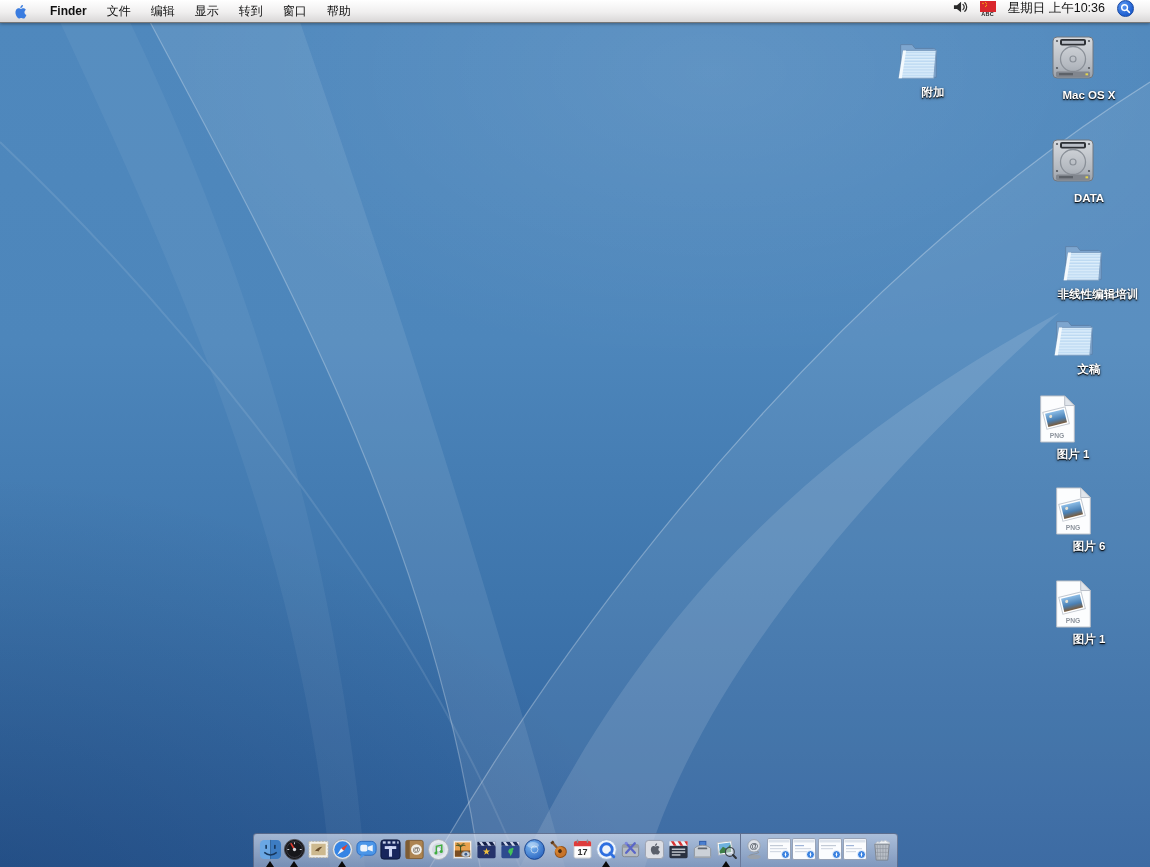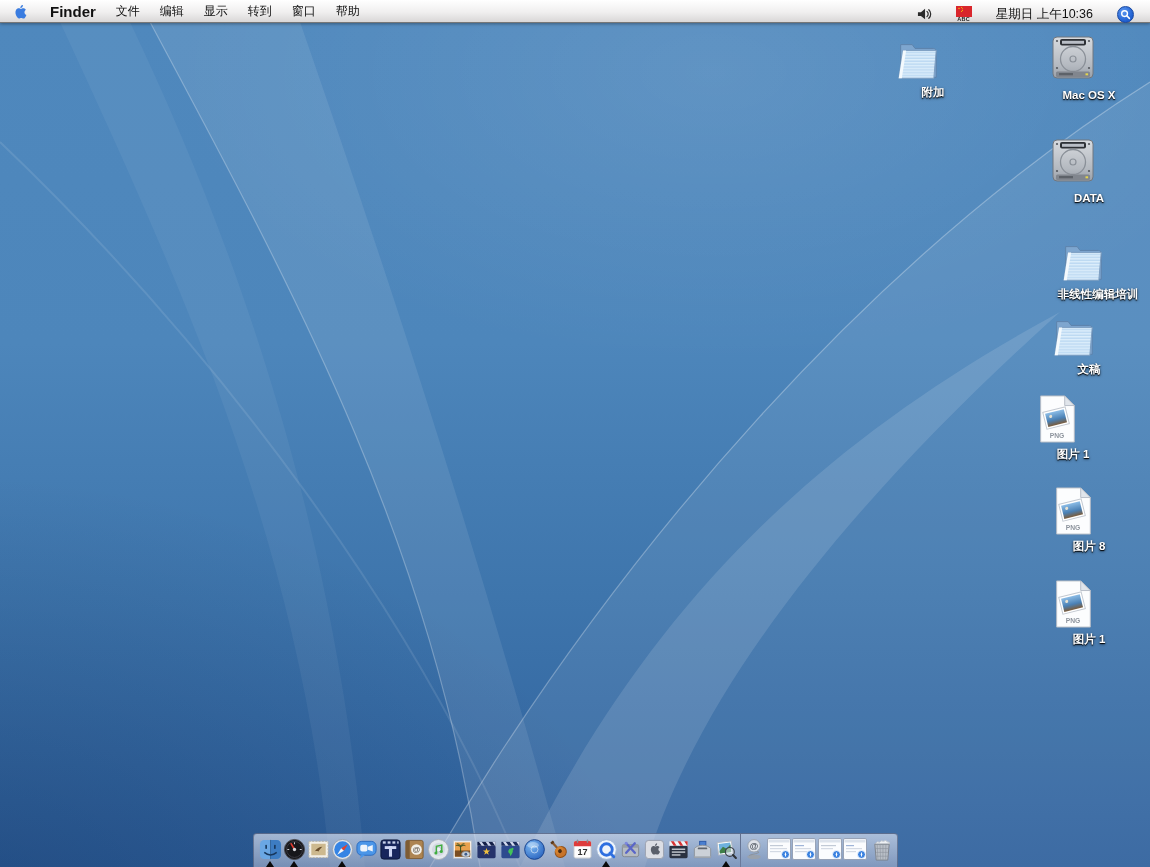--- a/index.html
+++ b/index.html
@@ -24,23 +24,23 @@
   .menubar{
     position:absolute;left:0;top:0;width:1150px;height:22px;
     background:linear-gradient(#ffffff,#f0efef 55%,#d9d7d7);
     border-bottom:1px solid #777;
     box-shadow:0 1px 3px rgba(0,0,0,.35);
     display:flex;align-items:center;
     font-size:12px;color:#111;z-index:50;
   }
   .mb-left{display:flex;align-items:center;gap:20px;padding-left:12px;}
   .apple{width:16px;height:17px;display:flex;align-items:center;margin-right:2px;}
-  .appname{font-weight:bold;font-size:15px;}
+  .appname{font-weight:bold;font-size:12px;}
   .mi{cursor:default;}
-  .mb-right{position:absolute;right:16px;top:0;height:28px;display:flex;align-items:center;gap:24px;}
+  .mb-right{position:absolute;right:16px;top:0;height:28px;display:flex;align-items:flex-start;gap:12px;}
   .flagstack{display:flex;flex-direction:column;align-items:center;line-height:1;margin-top:1px;}
   .flag-abc{font-size:5.5px;font-weight:bold;color:#222;letter-spacing:.3px;margin-top:0px;}
   .clock{font-size:12.5px;color:#111;white-space:nowrap;}
   .spot{width:17px;height:17px;border-radius:50%;
     background:radial-gradient(circle at 35% 30%, #5b97f2, #1f5fd0 70%);
     display:flex;align-items:center;justify-content:center;
     border:1px solid #1747a0;box-sizing:border-box;}
 
   
   .dt{position:absolute;width:120px;text-align:center;z-index:10;}
@@ -228,21 +228,21 @@
   <svg class="glyph" width="44" height="50" viewBox="0 0 44 52">
     <path d="M5 2h25l10 10v38H5z" fill="#fcfdfe" stroke="#b6bcc6"></path>
     <path d="M30 2l10 10H30z" fill="#e0e5eb" stroke="#b6bcc6"></path>
     <g transform="rotate(-14 21 25)">
       <rect x="9" y="16" width="24" height="18" fill="#fff" stroke="#c3c9d1"></rect>
       <rect x="11" y="18" width="20" height="14" fill="url(#sky1)"></rect>
       <circle cx="16" cy="22" r="1.6" fill="#e8e2d2"></circle>
     </g>
     <text x="22" y="45.5" text-anchor="middle" font-size="7" font-weight="bold" fill="#8d949d">PNG</text>
   </svg>
-  <span class="lbl">图片 8</span>
+  <span class="lbl">图片 6</span>
 </div>
 
 <div class="dt" style="left:1013px;top:579px;">
   <svg class="glyph" width="44" height="50" viewBox="0 0 44 52">
     <path d="M5 2h25l10 10v38H5z" fill="#fcfdfe" stroke="#b6bcc6"></path>
     <path d="M30 2l10 10H30z" fill="#e0e5eb" stroke="#b6bcc6"></path>
     <g transform="rotate(-14 21 25)">
       <rect x="9" y="16" width="24" height="18" fill="#fff" stroke="#c3c9d1"></rect>
       <rect x="11" y="18" width="20" height="14" fill="url(#sky1)"></rect>
       <circle cx="16" cy="22" r="1.6" fill="#e8e2d2"></circle>

